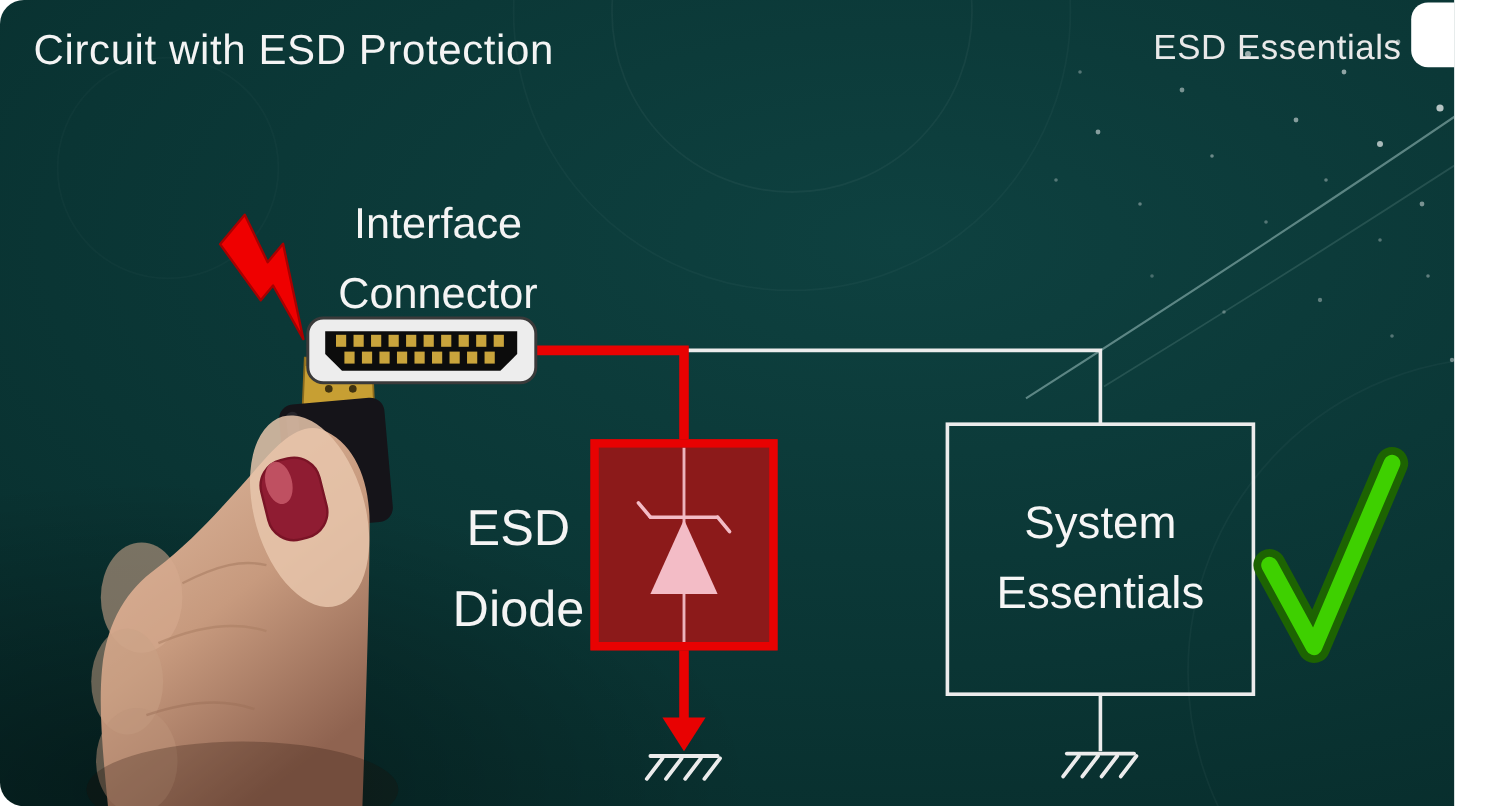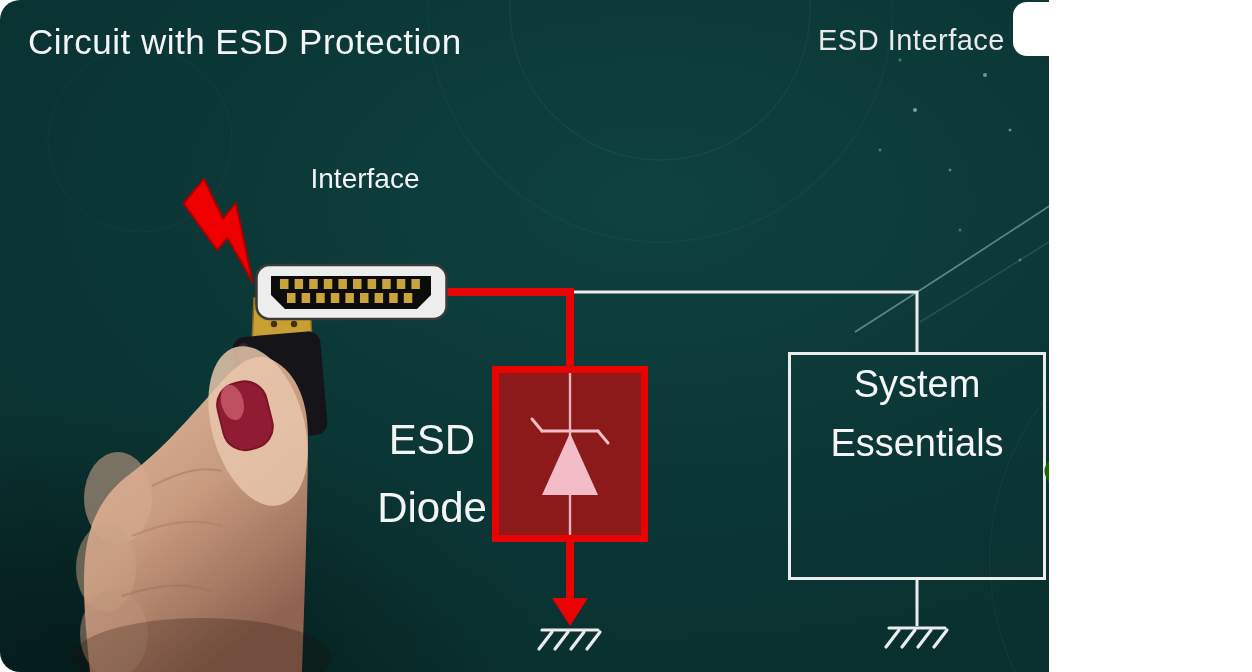--- a/index.html
+++ b/index.html
@@ -1,34 +1,34 @@
 <!DOCTYPE html>
 <html><head>
 <meta charset="utf-8">
 <style>
   html,body{margin:0;padding:0;background:#ffffff;font-family:"Liberation Sans",sans-serif;}
   .stage{
-    position:relative;width:1049px;height:672px;overflow:hidden;
+    position:relative;width:1212px;height:672px;overflow:hidden;
     border-radius:20px 0 0 20px;
     background:
       radial-gradient(60% 55% at 10% 98%, rgba(0,0,0,.40), rgba(0,0,0,0) 70%),
       radial-gradient(140% 125% at 62% 30%, #0e4140 0%, #0a3534 42%, #072a29 76%, #051f1f 100%);
   }
   .abs{position:absolute;}
   .slide-title{left:28px;top:22px;font-size:35px;color:#f4f4f4;letter-spacing:.5px;}
   .brand-text{right:44px;top:24px;font-size:29px;color:#e9e9e9;letter-spacing:.5px;}
   .brand-logo{right:-16px;top:2px;width:52px;height:54px;background:#ffffff;border-radius:14px;}
   .connector-label{left:245px;top:156px;width:240px;text-align:center;color:#f4f4f4;
-    font-size:28px;line-height:1.65;}
+    font-size:36px;line-height:1.65;}
   .diode-label{left:368px;top:406px;width:128px;text-align:center;color:#f4f4f4;
     font-size:42px;line-height:1.62;}
   .diode-box{left:492px;top:366px;width:156px;height:176px;box-sizing:border-box;
     background:#8c1a1a;border:7px solid #e80202;}
   .system-box{left:788px;top:352px;width:258px;height:228px;box-sizing:border-box;
-    border:3px solid #ececec;display:flex;flex-direction:column;align-items:center;justify-content:flex-start;
+    border:3px solid #ececec;display:flex;flex-direction:column;align-items:center;justify-content:center;
     color:#f6f6f6;font-size:38px;line-height:1.55;text-align:center;}
   svg{display:block;}
   .no-ptr{pointer-events:none;}
 </style>
 </head>
 <body>
 
 <div class="stage">
 
   <svg class="abs no-ptr" style="left:0;top:0;" width="1252" height="672" viewBox="0 0 1252 672">
@@ -64,21 +64,21 @@
       <circle cx="960" cy="230" r="1.5" opacity=".25"></circle>
         <circle cx="1020" cy="260" r="1.5" opacity=".3"></circle>
       <circle cx="1100" cy="250" r="1.8" opacity=".35"></circle>
         <circle cx="1160" cy="280" r="1.5" opacity=".3"></circle>
       <circle cx="1210" cy="300" r="1.8" opacity=".4"></circle>
         <circle cx="1240" cy="330" r="1.5" opacity=".35"></circle>
     </g>
   </svg>
 
   <div class="abs slide-title">Circuit with ESD Protection</div>
-  <div class="abs brand-text">ESD Interface</div>
+  <div class="abs brand-text">ESD Essentials</div>
   <div class="abs brand-logo"></div>
 
   <svg class="abs no-ptr" style="left:0;top:0;" width="1252" height="672" viewBox="0 0 1252 672">
 
     <path d="M 570 292 L 917 292 L 917 354" fill="none" stroke="#ececec" stroke-width="3"></path>
 
     <path d="M 438 292 L 570 292 L 570 372" fill="none" stroke="#e80202" stroke-width="8"></path>
 
     <path d="M 570 538 L 570 600" fill="none" stroke="#e80202" stroke-width="8"></path>
     <polygon points="552,598 588,598 570,626" fill="#e80202"></polygon>
@@ -118,20 +118,21 @@
         <line x1="43" y1="58" x2="99" y2="58"></line>
         <line x1="43" y1="58" x2="33" y2="46"></line>
         <line x1="99" y1="58" x2="109" y2="70"></line>
       </g>
       <polygon points="71,60 43,122 99,122" fill="#f3bcc6"></polygon>
     </svg>
   </div>
 
   <div class="abs connector-label">
     <div>Interface</div>
+    <div>Connector</div>
   </div>
   <div class="abs diode-label">
     <div>ESD</div>
     <div>Diode</div>
   </div>
 
   <svg class="abs no-ptr" style="left:62px;top:286px;" width="280" height="386" viewBox="0 0 280 386">
     <defs>
       <linearGradient id="skinGrad" x1="0" y1="0" x2="0.55" y2="1">
         <stop offset="0" stop-color="#e2bda3"></stop>

